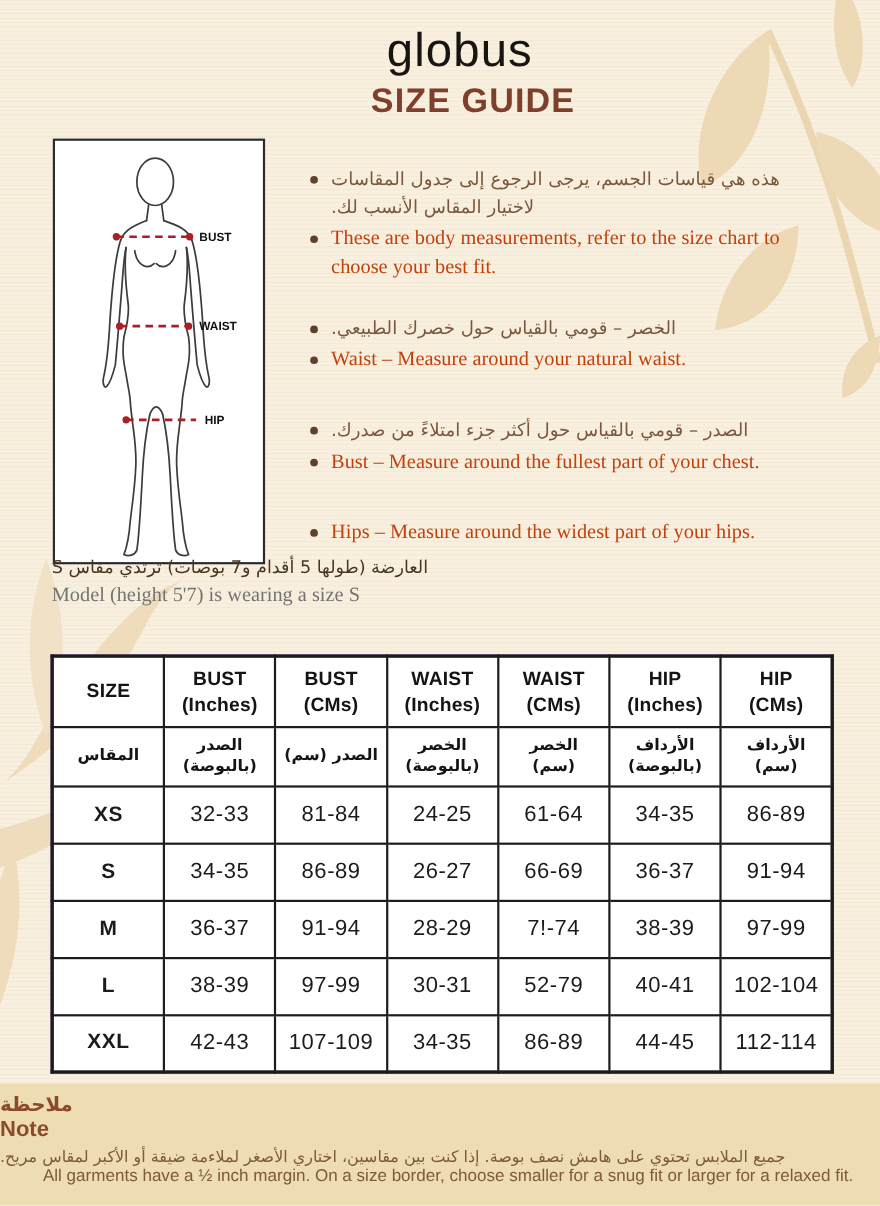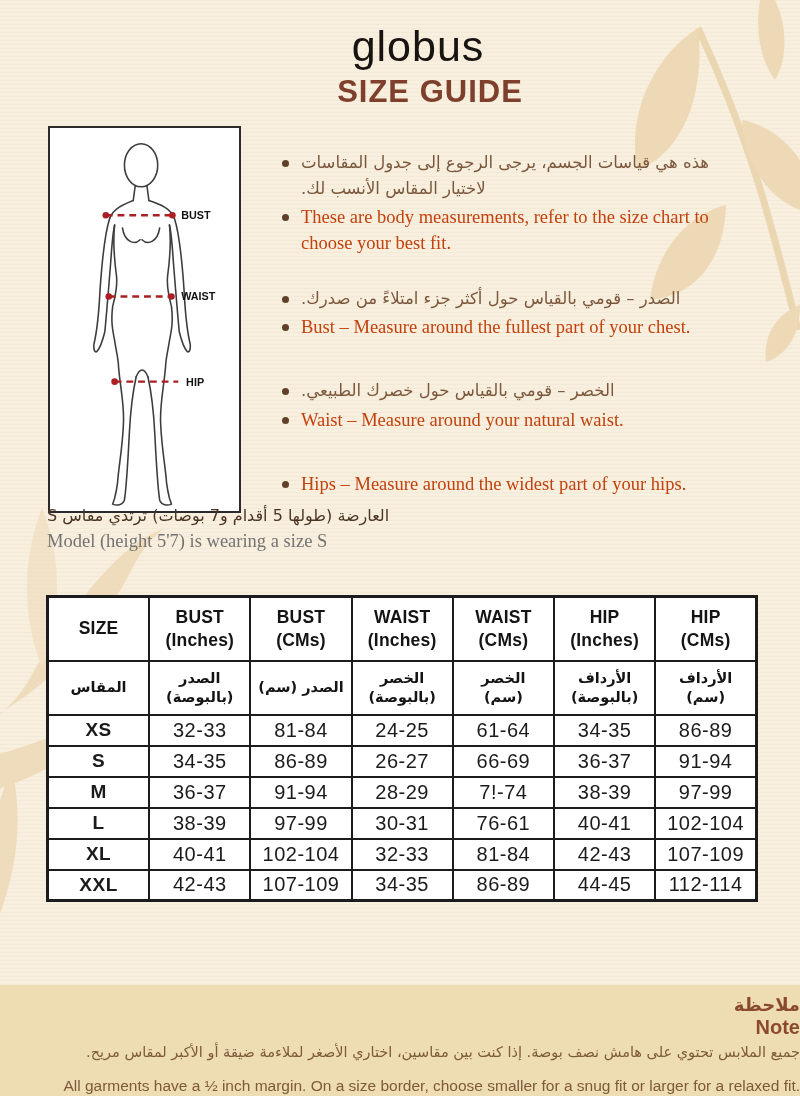--- a/index.html
+++ b/index.html
@@ -85,43 +85,43 @@
   .size-table .th-en {
     height:64px; font-size:17.5px; font-weight:700; color:#141414;
     line-height:1.3; letter-spacing:0.2px;
   }
   .size-table .th-ar {
     height:54px; direction:rtl;
     font-family:"DejaVu Sans", sans-serif;
     font-size:14.5px; font-weight:700; color:#141414; line-height:1.25;
     padding:0 6px;
   }
-  .size-table td { height:31px; font-size:20px; font-weight:500; color:#1b1b1b; letter-spacing:0.5px; }
+  .size-table td { height:52px; font-size:20px; font-weight:500; color:#1b1b1b; letter-spacing:0.5px; }
   .size-table td.size-col { font-weight:700; font-size:19px; letter-spacing:0.5px; }
   .col-size { width:102px; }
   .col-m { width:101.6px; }
 
   
   .footer {
     position:absolute; left:0; top:985px; width:800px; height:111px;
-    background:#eedcb3; text-align:right; z-index:2;
+    background:#eedcb3; text-align:left; z-index:2;
   }
   .note-heading-ar {
     margin-top:9px; font-family:"DejaVu Sans", sans-serif;
     font-size:18px; font-weight:700; color:#8a4a2e; direction:rtl;
   }
   .note-heading-en { font-size:20px; font-weight:700; color:#8a4a2e; margin-top:1px; }
   .note-body-ar {
     margin-top:5px; direction:rtl; white-space:nowrap;
     font-family:"DejaVu Sans", sans-serif;
     font-size:14.5px; color:#7d5a38;
   }
   .note-body-en {
-    margin-top:17px; white-space:nowrap;
-    font-size:15.5px; color:#7d5a38;
+    margin-top:1px; white-space:nowrap;
+    font-size:15.5px; color:#7d5a38;padding-left:39px;
   }
 
   .fig-label { font-size:11px; font-weight:700; fill:#111; font-family:"Liberation Sans",sans-serif; }
 </style>
 </head>
 <body>
 
 <div class="texture"></div>
 
 <svg class="leaf-deco leaf-tr" viewBox="0 0 230 330">
@@ -200,35 +200,35 @@
         <span class="b-ar">هذه هي قياسات الجسم، يرجى الرجوع إلى جدول المقاسات لاختيار المقاس الأنسب لك.</span>
       </div>
       <div class="bullet-row">
         <span class="dot"></span>
         <span class="b-en">These are body measurements, refer to the size chart to choose your best fit.</span>
       </div>
     </div>
     <div class="bullet-group gap-lg">
       <div class="bullet-row">
         <span class="dot"></span>
-        <span class="b-ar">الصدر – قومي بالقياس حول أكثر جزء امتلاءً من صدرك.</span>
-      </div>
-      <div class="bullet-row">
-        <span class="dot"></span>
-        <span class="b-en">Bust – Measure around the fullest part of your chest.</span>
+        <span class="b-ar">الخصر – قومي بالقياس حول خصرك الطبيعي.</span>
+      </div>
+      <div class="bullet-row">
+        <span class="dot"></span>
+        <span class="b-en">Waist – Measure around your natural waist.</span>
       </div>
     </div>
     <div class="bullet-group gap-lg">
       <div class="bullet-row">
         <span class="dot"></span>
-        <span class="b-ar">الخصر – قومي بالقياس حول خصرك الطبيعي.</span>
-      </div>
-      <div class="bullet-row">
-        <span class="dot"></span>
-        <span class="b-en">Waist – Measure around your natural waist.</span>
+        <span class="b-ar">الصدر – قومي بالقياس حول أكثر جزء امتلاءً من صدرك.</span>
+      </div>
+      <div class="bullet-row">
+        <span class="dot"></span>
+        <span class="b-en">Bust – Measure around the fullest part of your chest.</span>
       </div>
     </div>
     <div class="bullet-group">
       <div class="bullet-row">
         <span class="dot"></span>
         <span class="b-en">Hips – Measure around the widest part of your hips.</span>
       </div>
     </div>
   </div>
 
@@ -311,32 +311,23 @@
           <td>28-29</td>
           <td>7!-74</td>
           <td>38-39</td>
           <td>97-99</td>
         </tr>
         <tr>
           <td class="size-col">L</td>
           <td>38-39</td>
           <td>97-99</td>
           <td>30-31</td>
-          <td>76-61</td>
+          <td>52-79</td>
           <td>40-41</td>
           <td>102-104</td>
-        </tr>
-        <tr>
-          <td class="size-col">XL</td>
-          <td>40-41</td>
-          <td>102-104</td>
-          <td>32-33</td>
-          <td>81-84</td>
-          <td>42-43</td>
-          <td>107-109</td>
         </tr>
         <tr>
           <td class="size-col">XXL</td>
           <td>42-43</td>
           <td>107-109</td>
           <td>34-35</td>
           <td>86-89</td>
           <td>44-45</td>
           <td>112-114</td>
         </tr>

